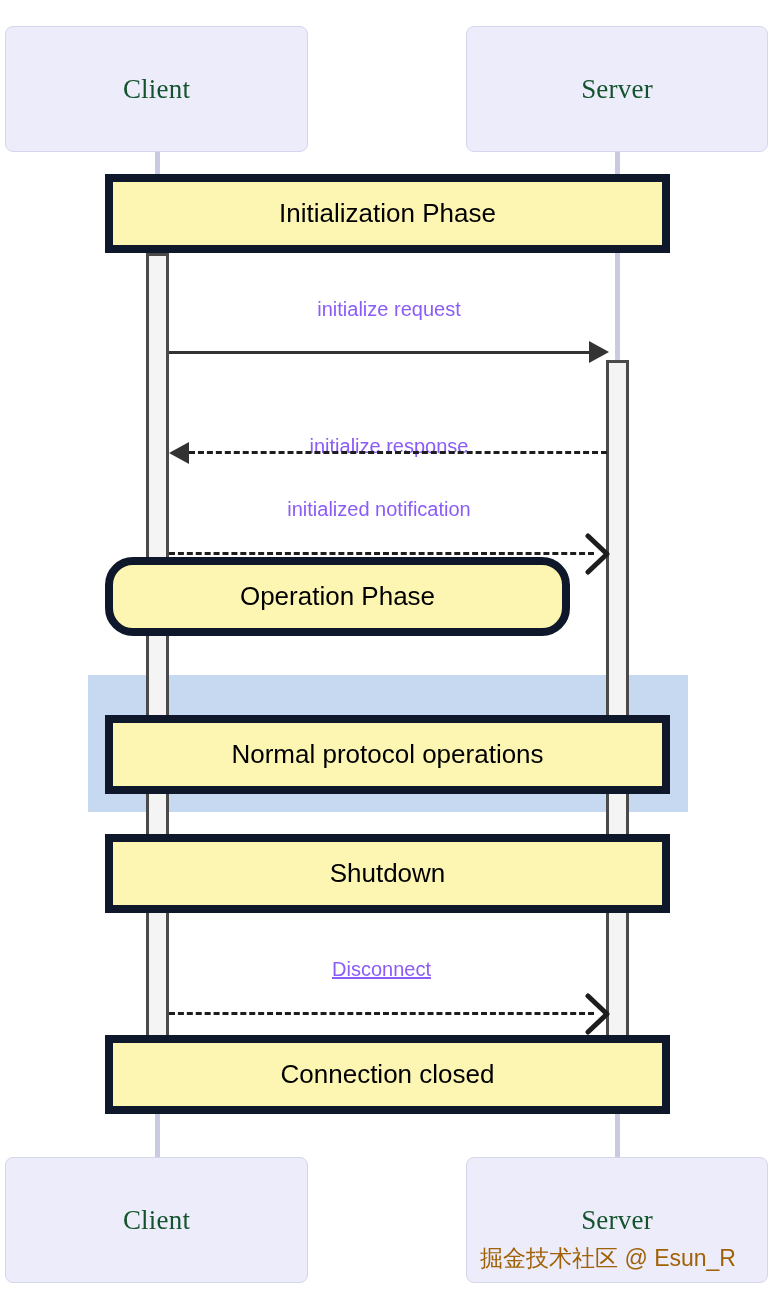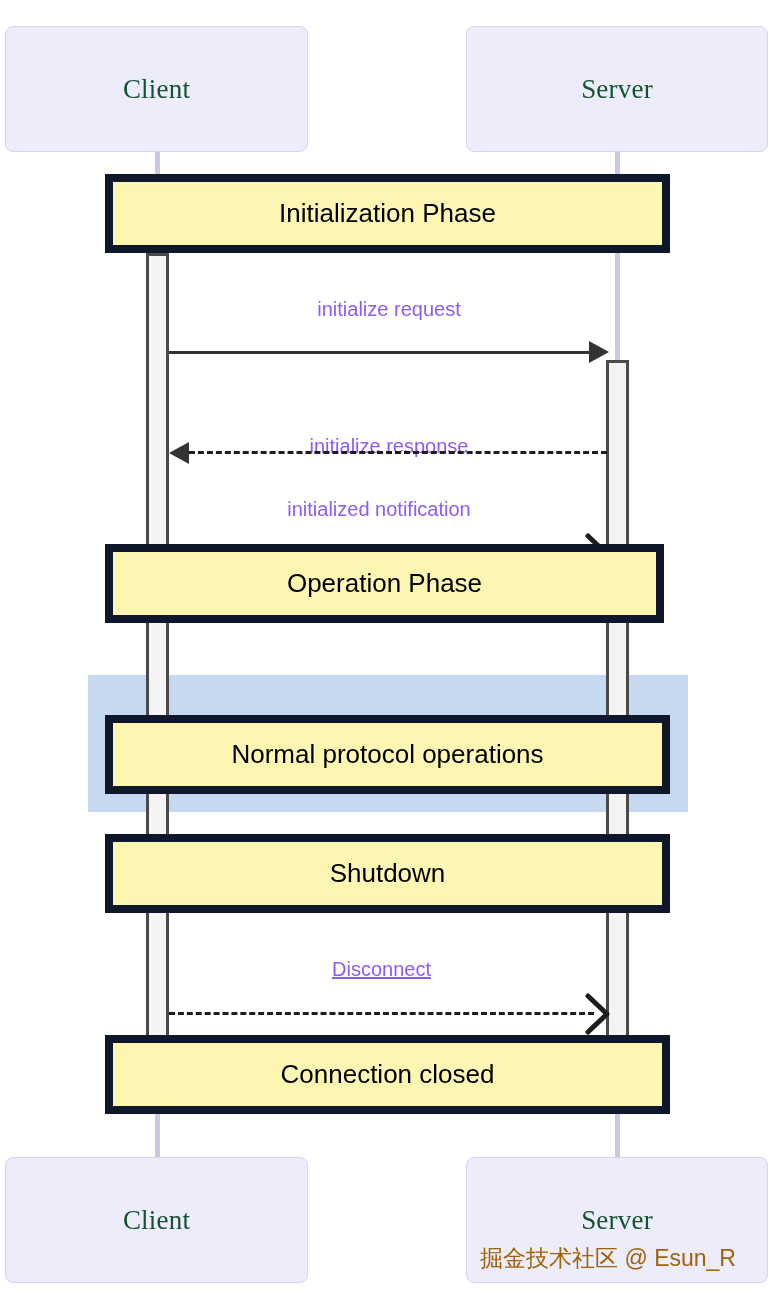--- a/index.html
+++ b/index.html
@@ -152,21 +152,21 @@
   <div class="arrowhead-filled-left" style="left:169px; top:442px;"></div>
 
   <div class="msg-label" style="left:159px; top:498px; width:440px;">
     <span>initialized notification</span>
   </div>
   <div class="msg-line dashed" style="left:169px; top:552px; width:425px;"></div>
   <svg class="arrowhead-open-right" style="left:585px; top:533px;" width="26" height="42" viewBox="0 0 26 42">
     <polyline points="3,3 22,21 3,39" fill="none" stroke="#1d1d1d" stroke-width="5" stroke-linecap="round" stroke-linejoin="round"></polyline>
   </svg>
 
-  <div class="phase" style="left:105px; top:544px; width:559px; height:79px;">
+  <div class="phase" style="left:105px; top:557px; width:465px; height:79px;border-radius:28px;">
     <span>Operation Phase</span>
   </div>
 
   <div class="phase" style="left:105px; top:834px; width:565px; height:79px;">
     <span>Shutdown</span>
   </div>
 
   <div class="phase" style="left:105px; top:715px; width:565px; height:79px;">
     <span>Normal protocol operations</span>
   </div>

